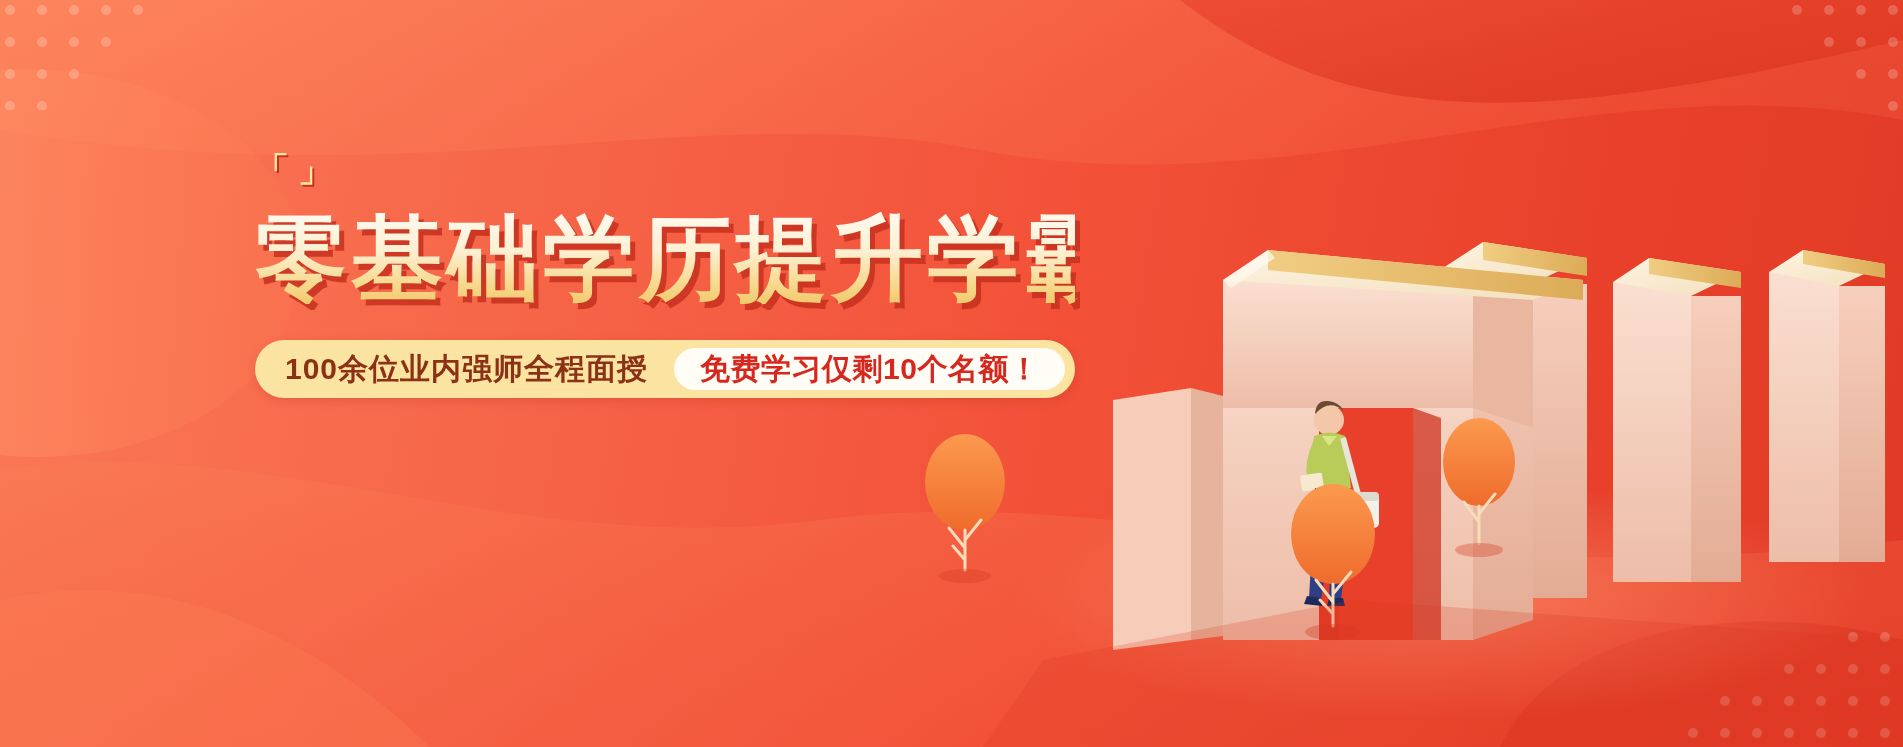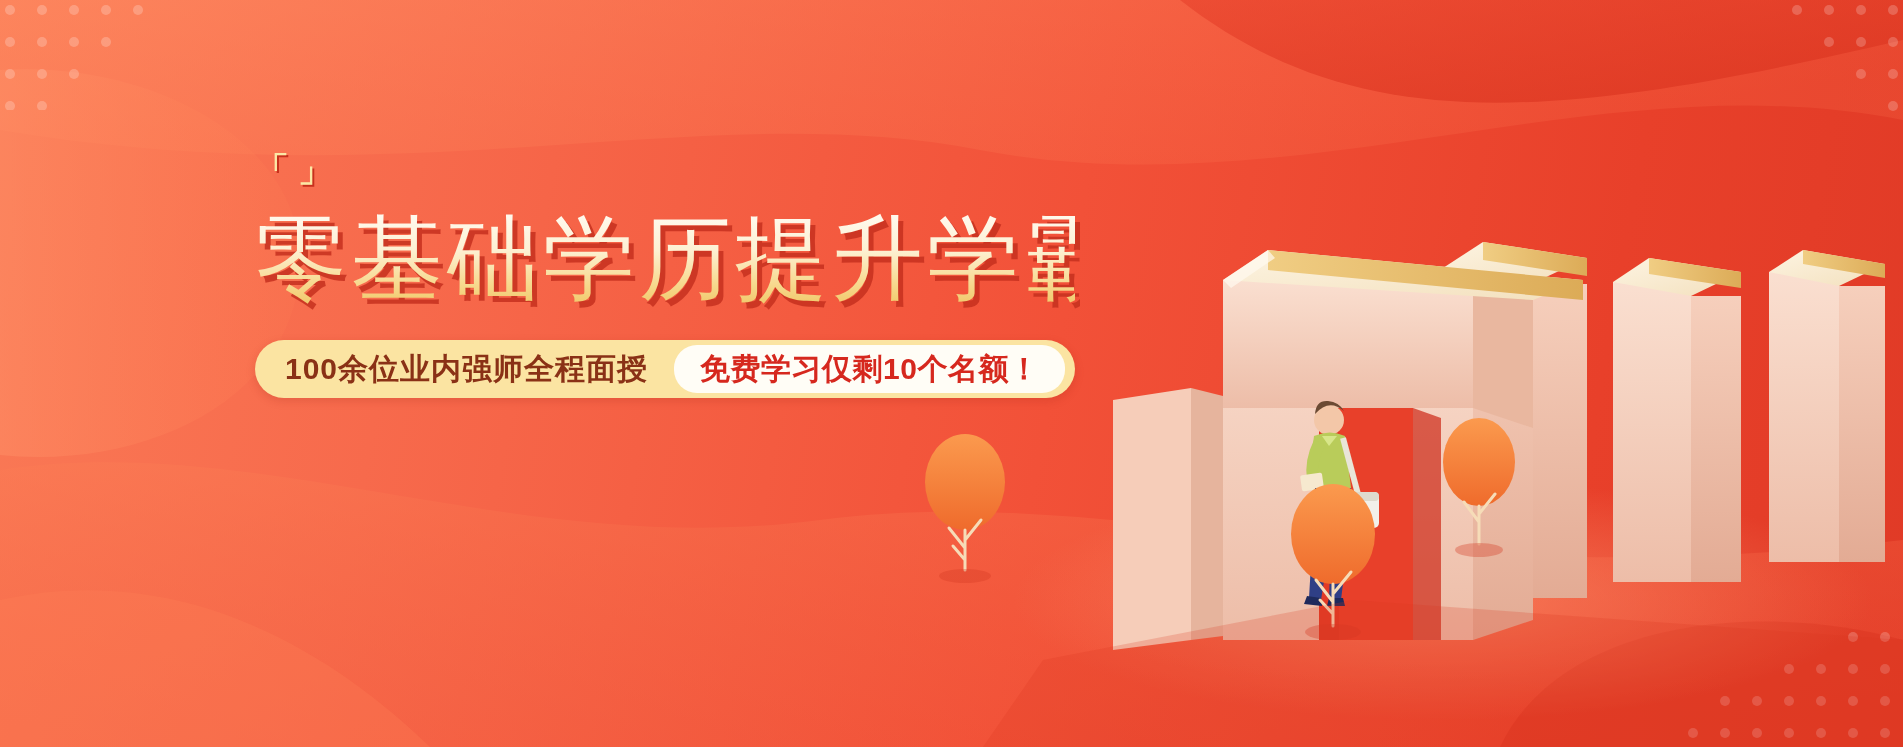--- a/index.html
+++ b/index.html
@@ -28,40 +28,40 @@
   }
   .kicker .brk{
     color:#fbe8a6;font-size:34px;font-weight:700;
     text-shadow:2px 2px 0 #c8301d;
   }
   .kicker .brk.l{margin-right:4px;}
   .kicker .brk.r{margin-left:4px;}
 
   .title{
     margin-top:26px;white-space:nowrap;line-height:1;
-    font-size:92px;font-weight:400;letter-spacing:4px;
+    font-size:92px;font-weight:700;letter-spacing:4px;
     background:linear-gradient(180deg,#fffaf0 0%,#fdf0d2 42%,#f7d98f 78%,#f1c96c 100%);
     -webkit-background-clip:text;background-clip:text;
     color:transparent;-webkit-text-fill-color:transparent;
     filter:drop-shadow(5px 6px 0 rgba(198,48,30,.85));
   }
 
   
   .badge-row{
     margin-top:36px;display:inline-flex;align-items:center;
     height:58px;border-radius:29px;background:#fbe4a2;
     padding:0 10px 0 30px;box-shadow:0 3px 10px rgba(150,30,18,.18);
   }
   .badge-left{
     font-size:30px;font-weight:700;color:#8a3116;letter-spacing:1px;
     white-space:nowrap;padding-right:26px;
   }
   .badge-right{
     display:flex;align-items:center;justify-content:center;
-    height:48px;border-radius:23px;background:#fffdf6;
+    height:42px;border-radius:23px;background:#fffdf6;
     padding:0 26px;white-space:nowrap;
     font-size:30px;font-weight:800;color:#d6281e;letter-spacing:0.5px;
   }
 
   
   #illo{position:absolute;right:0;top:0;width:980px;height:747px;pointer-events:none;}
   #illo svg{display:block;}
 </style>
 </head>
 <body>

